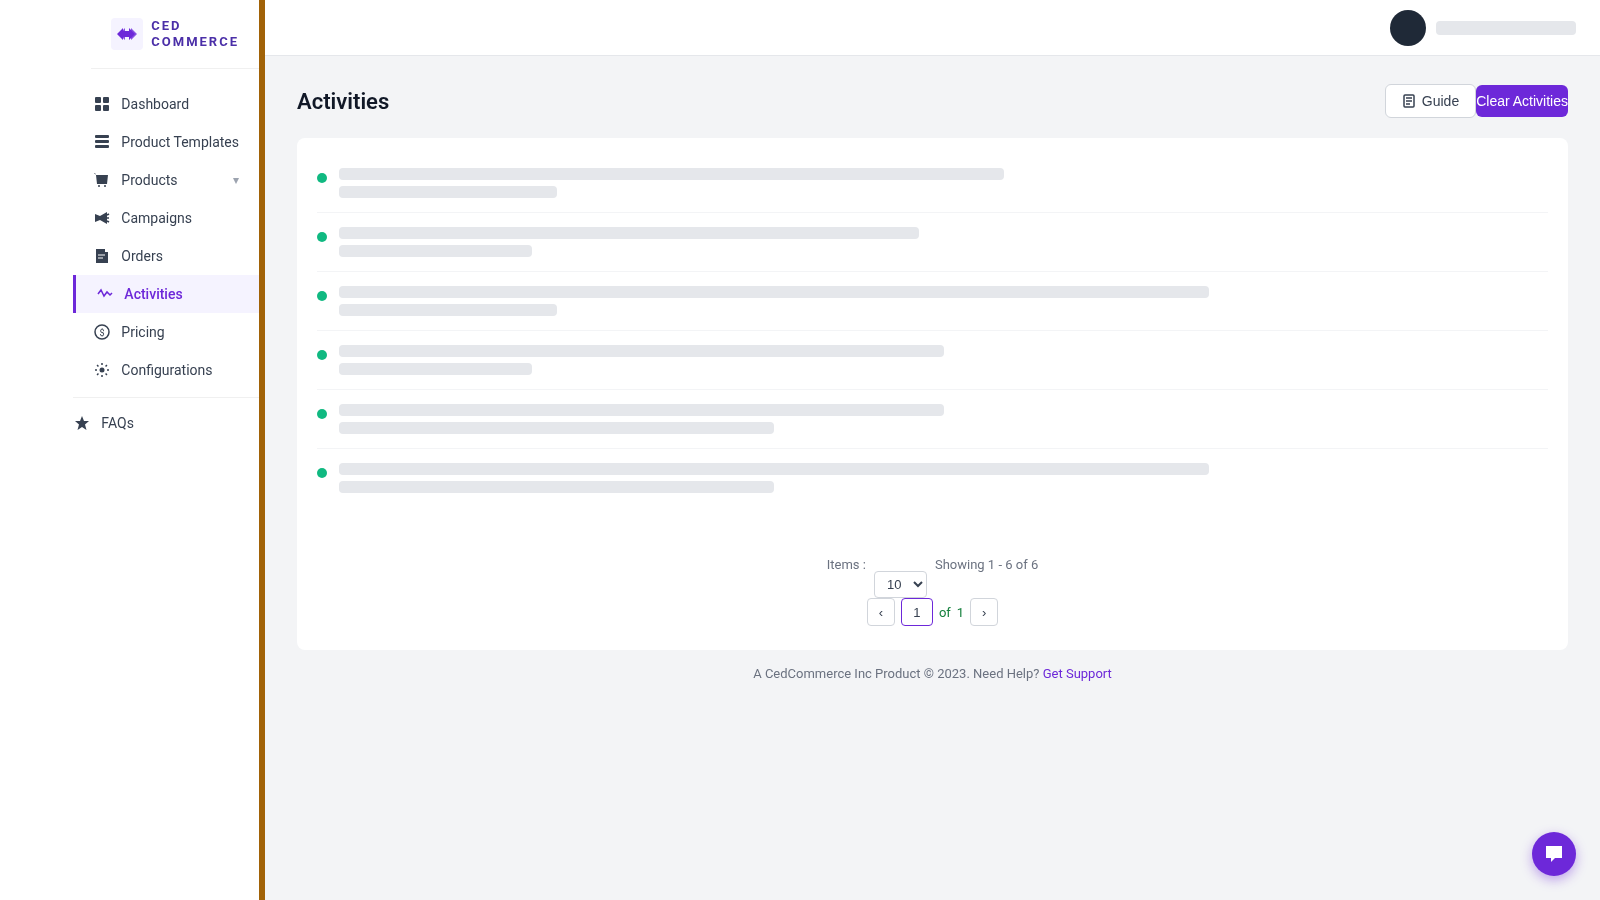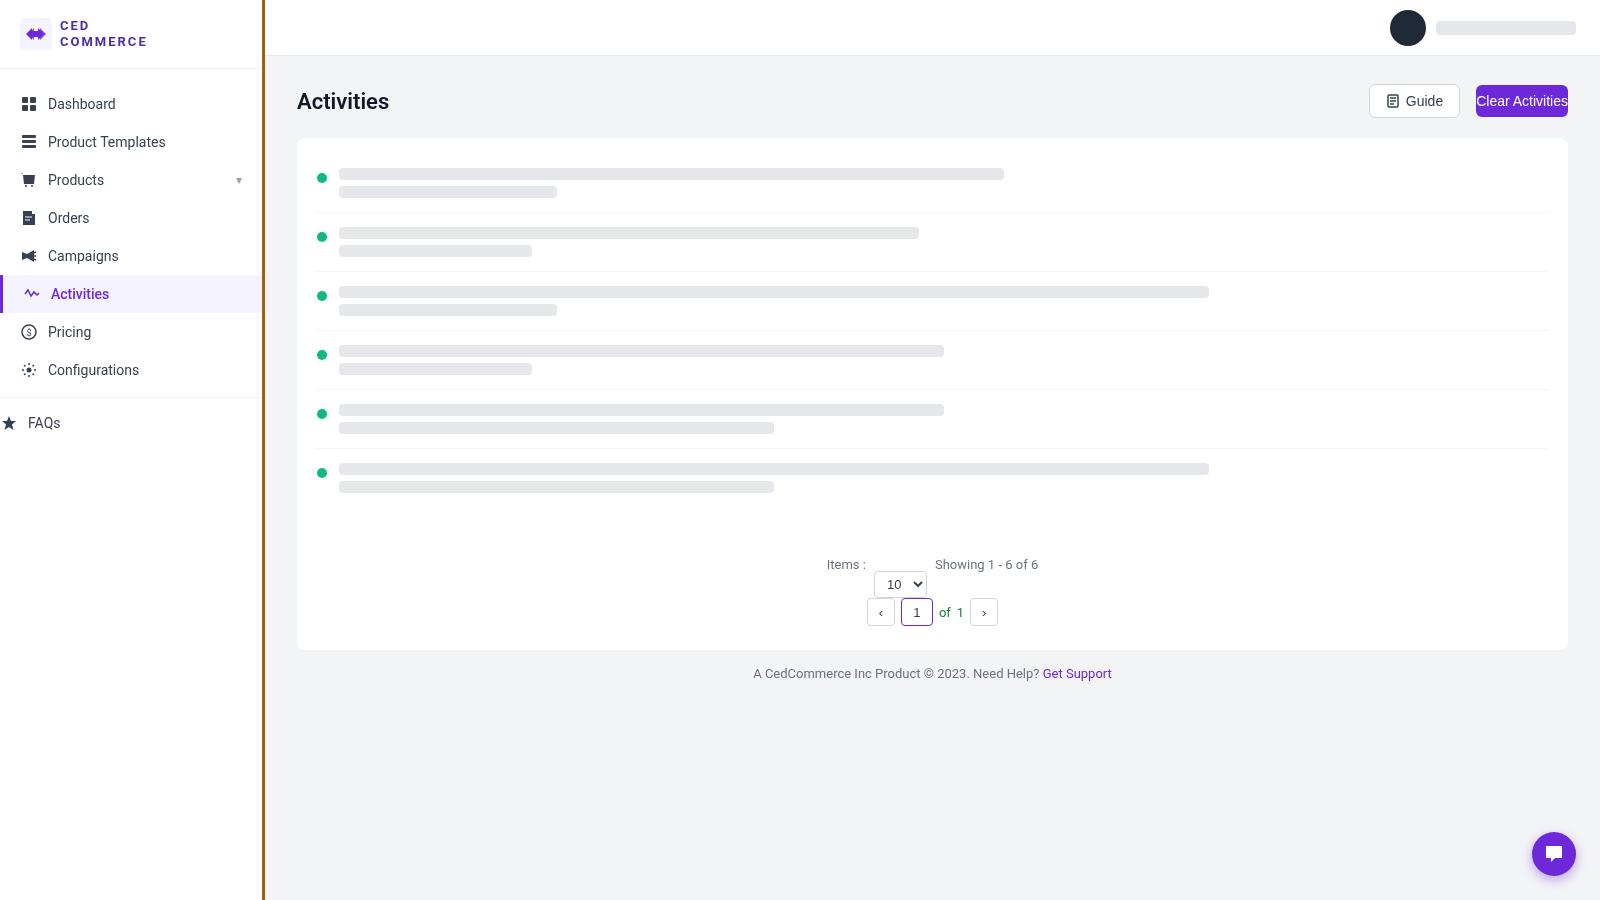--- a/index.html
+++ b/index.html
@@ -3,26 +3,27 @@
   <meta charset="utf-8">
   <style>
     * { box-sizing: border-box; margin: 0; padding: 0; }
     body { font-family: -apple-system, BlinkMacSystemFont, 'Segoe UI', Roboto, sans-serif; background: #f0f0f0; display: flex; height: 100vh; overflow: hidden; }
 
     
     .sidebar {
       width: 265px;
       min-width: 265px;
       background: #fff;
-      border-right: 3px solid #a16207;
+      border-right: 6px solid #a16207;
       display: flex;
       flex-direction: column;
       padding: 0;
       height: 100vh;
       overflow-y: auto;
+      align-items: flex-end;
     }
     .sidebar-logo {
       padding: 18px 20px;
       display: flex;
       align-items: center;
       gap: 8px;
       border-bottom: 1px solid #f0f0f0;
     }
     .logo-icon {
       width: 32px;
@@ -139,21 +140,21 @@
       justify-content: space-between;
       margin-bottom: 20px;
     }
     .page-title {
       font-size: 22px;
       font-weight: 600;
       color: #111827;
     }
     .header-actions {
       display: flex;
-      gap: 16px;
+      gap: 0;
       align-items: center;
     }
     .btn-guide {
       display: flex;
       align-items: center;
       gap: 6px;
       padding: 8px 16px;
       border: 1px solid #d1d5db;
       background: #fff;
       border-radius: 6px;
@@ -347,39 +348,39 @@
           <circle cx="11" cy="14" r="1"></circle>
         </svg>
       </span>
       <span class="nav-item-label">Products</span>
       <span class="nav-item-chevron">▾</span>
     </div>
 
     <div class="nav-item">
       <span class="nav-item-icon">
         <svg width="16" height="16" viewBox="0 0 16 16" fill="currentColor">
-          <path d="M2 1h9l3 3v11H2V1zm9 0v3h3"></path>
-          <line x1="4" y1="7" x2="11" y2="7" stroke="white" stroke-width="1"></line>
-          <line x1="4" y1="10" x2="9" y2="10" stroke="white" stroke-width="1"></line>
-        </svg>
-      </span>
-      <span class="nav-item-label">Orders</span>
-    </div>
-
-    <div class="nav-item">
-      <span class="nav-item-icon">
-        <svg width="16" height="16" viewBox="0 0 16 16" fill="currentColor">
           <polygon points="1,4 1,12 6,10 6,6"></polygon>
           <polygon points="6,6 6,10 13,14 13,2"></polygon>
           <line x1="13" y1="8" x2="15" y2="8" stroke="currentColor" stroke-width="1.5"></line>
           <line x1="13" y1="5" x2="15" y2="4" stroke="currentColor" stroke-width="1.5"></line>
           <line x1="13" y1="11" x2="15" y2="12" stroke="currentColor" stroke-width="1.5"></line>
         </svg>
       </span>
       <span class="nav-item-label">Campaigns</span>
+    </div>
+
+    <div class="nav-item">
+      <span class="nav-item-icon">
+        <svg width="16" height="16" viewBox="0 0 16 16" fill="currentColor">
+          <path d="M2 1h9l3 3v11H2V1zm9 0v3h3"></path>
+          <line x1="4" y1="7" x2="11" y2="7" stroke="white" stroke-width="1"></line>
+          <line x1="4" y1="10" x2="9" y2="10" stroke="white" stroke-width="1"></line>
+        </svg>
+      </span>
+      <span class="nav-item-label">Orders</span>
     </div>
 
     <div class="nav-item active">
       <span class="nav-item-icon">
         <svg width="16" height="16" viewBox="0 0 16 16" fill="none" stroke="currentColor" stroke-width="1.5">
           <polyline points="1,8 4,4 7,10 10,6 13,9 15,7"></polyline>
         </svg>
       </span>
       <span class="nav-item-label">Activities</span>
     </div>

